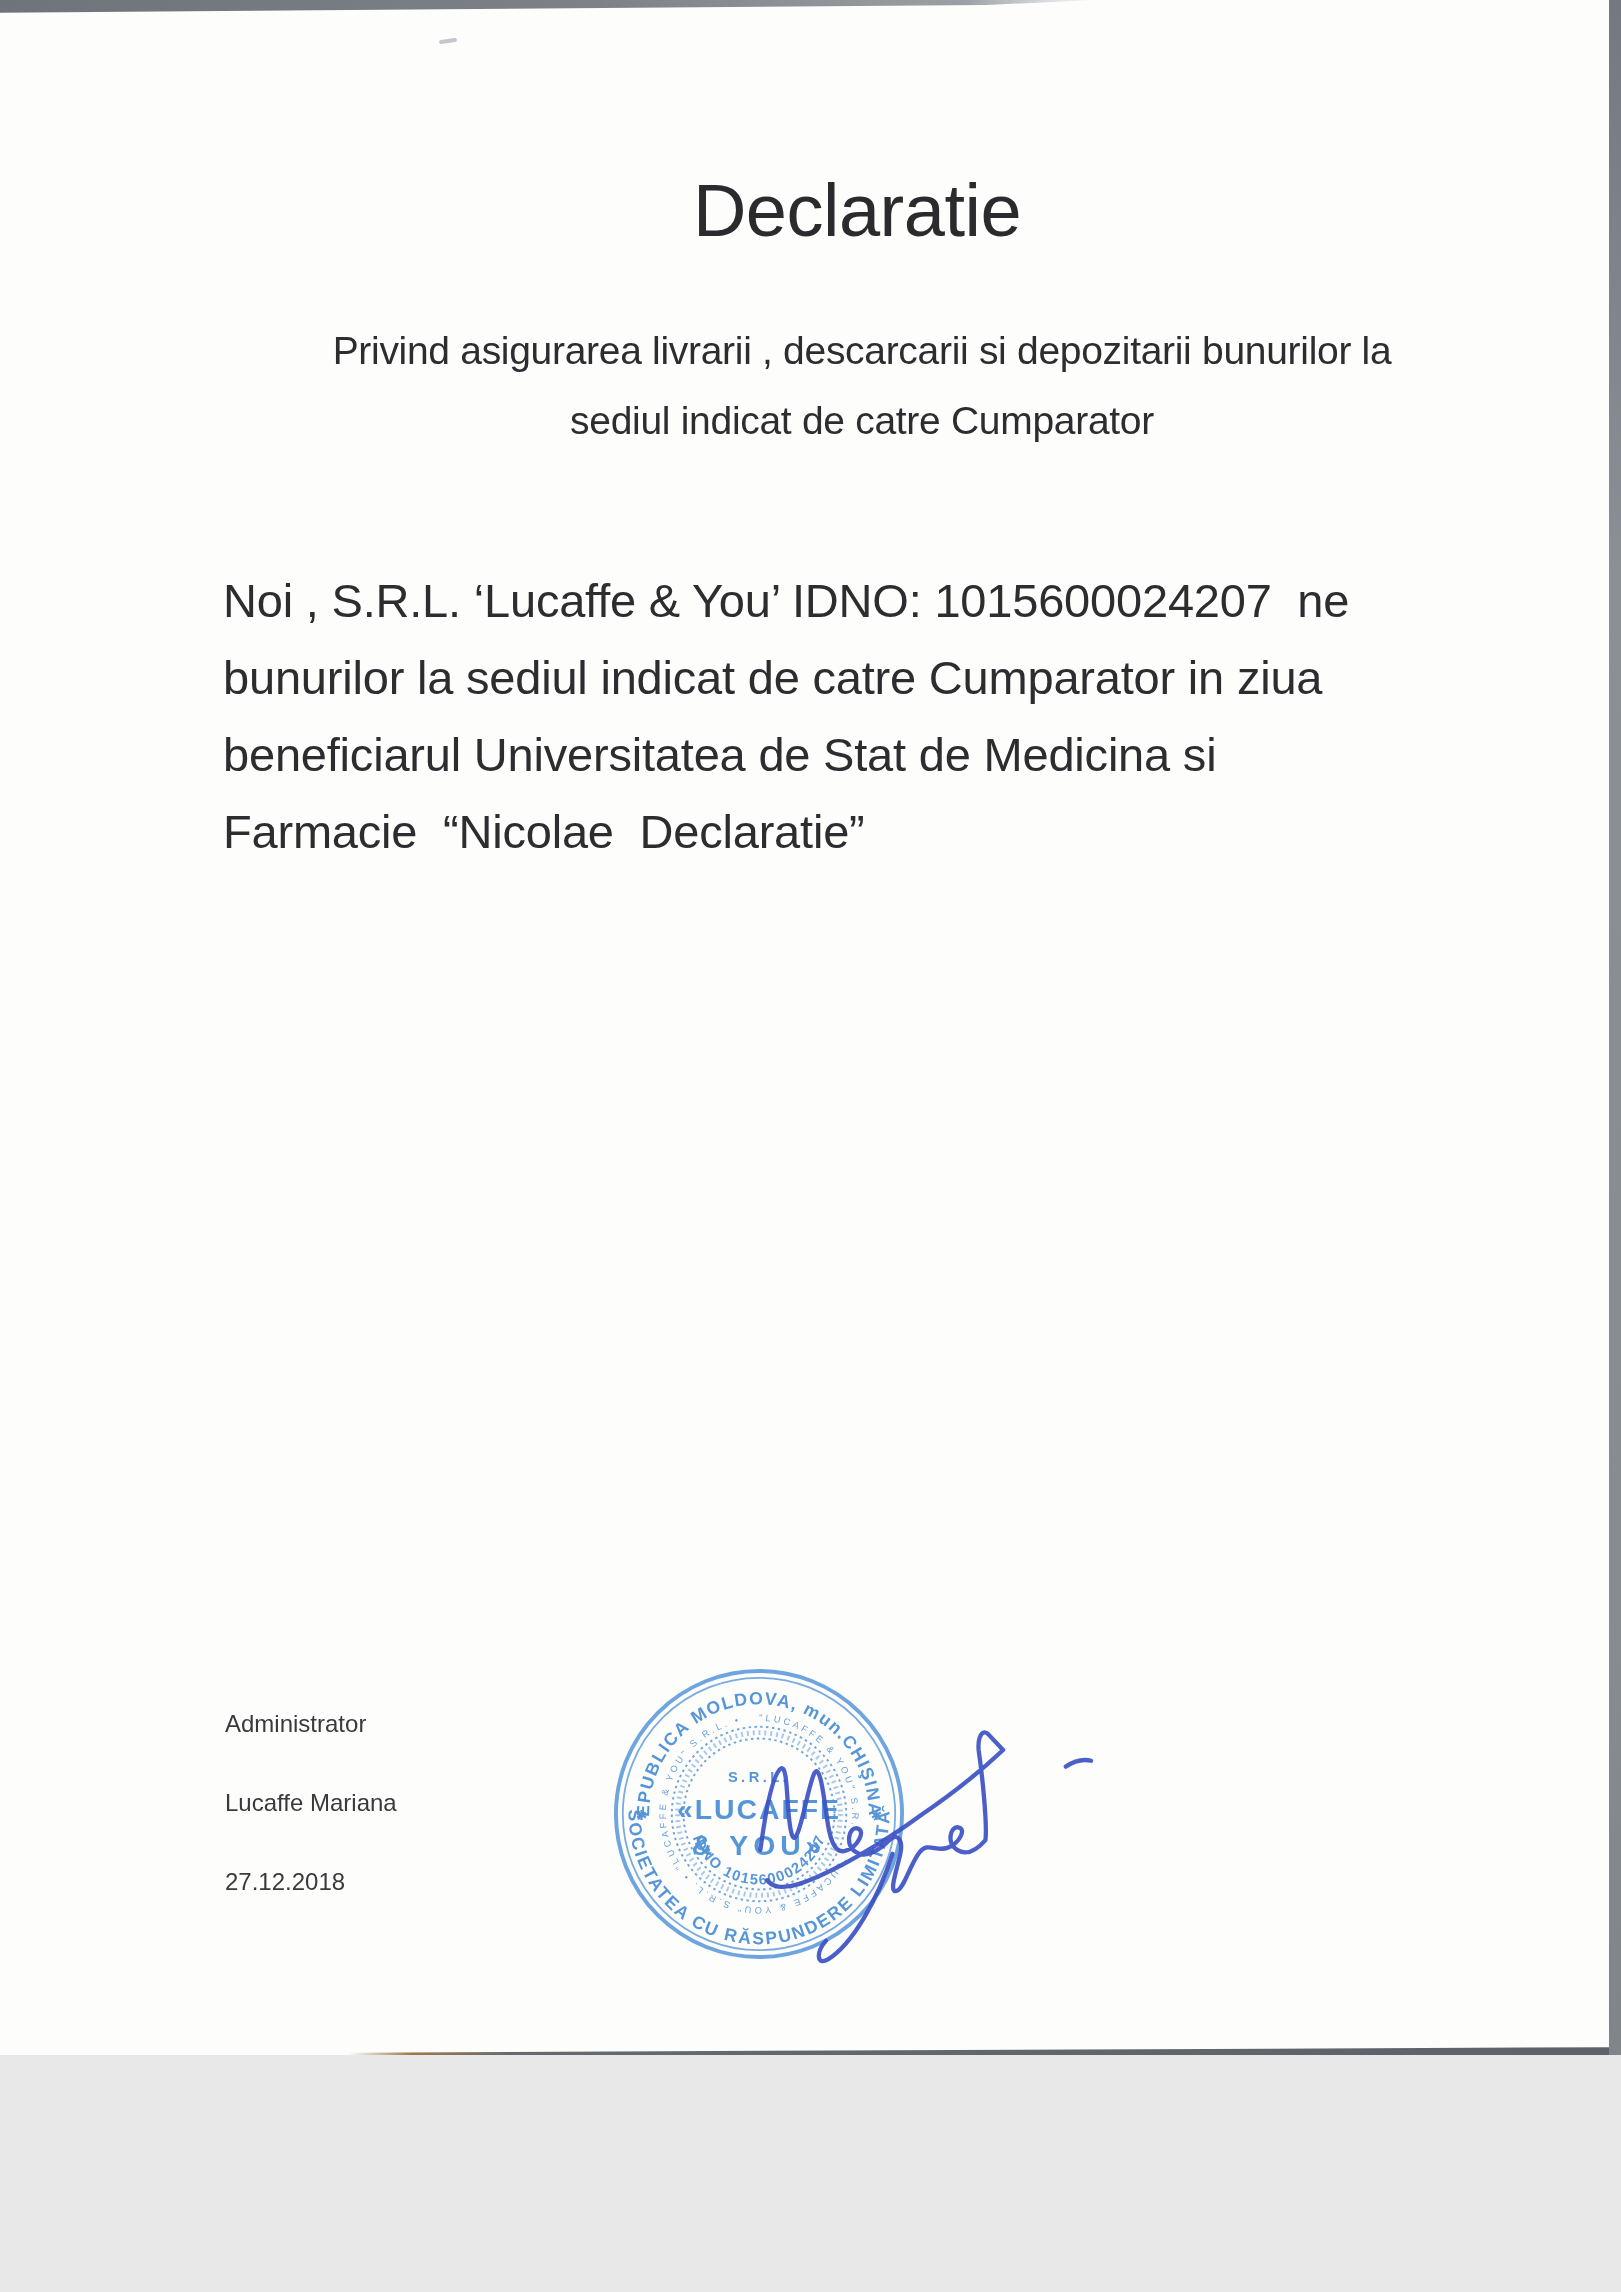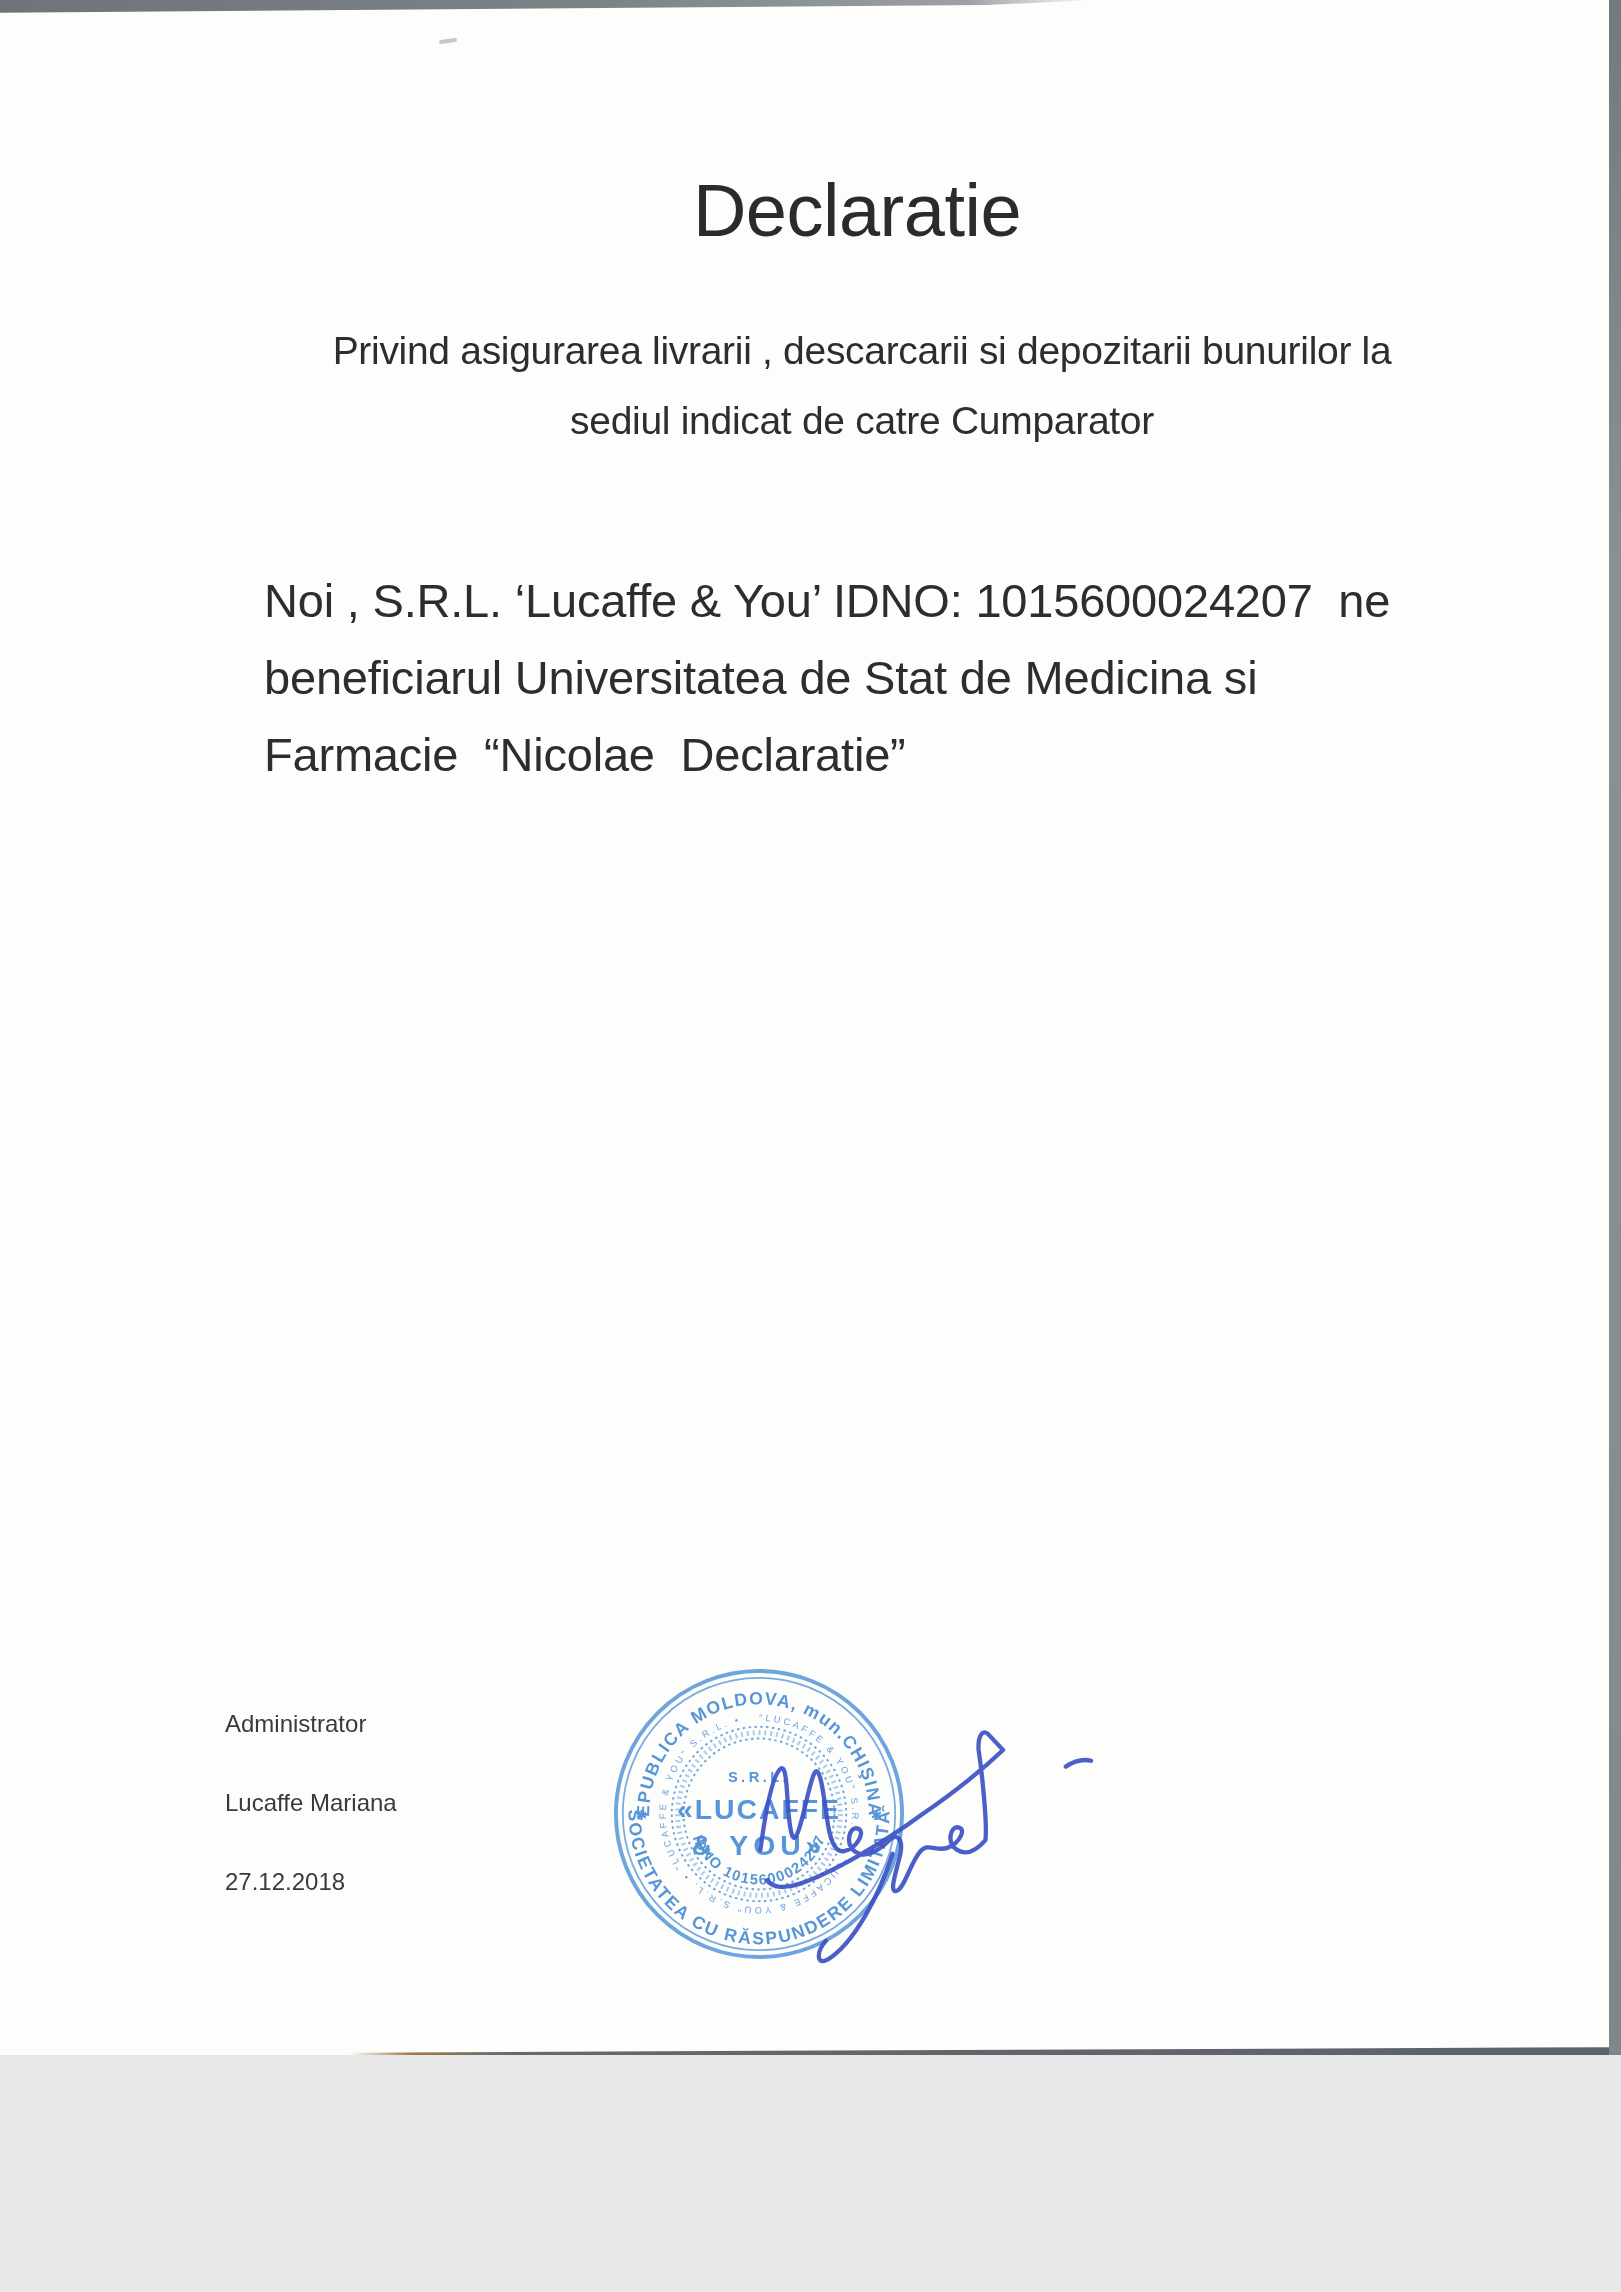--- a/index.html
+++ b/index.html
@@ -42,21 +42,21 @@
     position:absolute;top:172px;left:73px;width:1568px;
     text-align:center;font-size:74px;line-height:78px;font-weight:400;
     letter-spacing:-0.5px;color:#2b2b2e;margin:0;
   }
   .subtitle{
     position:absolute;top:316px;left:73px;width:1578px;
     text-align:center;font-size:39px;line-height:70px;letter-spacing:-0.3px;color:#2d2d30;
   }
   .body-text{
     position:absolute;top:562px;left:223px;width:1304px;
-    font-size:47px;line-height:77px;letter-spacing:-0.2px;color:#2d2d30;margin-left:41px;
+    font-size:47px;line-height:77px;letter-spacing:-0.2px;color:#2d2d30;
   }
   .body-text div{white-space:pre;}
   .subtitle div{white-space:pre;}
   .sig-block{
     position:absolute;top:1684px;left:225px;width:412px;
     font-size:24px;line-height:79px;color:#3a3a3d;
   }
   
   .stamp{
     position:absolute;left:612px;top:1667px;width:294px;height:294px;
@@ -80,20 +80,21 @@
 
   <h1 class="title">Declaratie</h1>
 
   <div class="subtitle">
     <div>Privind asigurarea livrarii , descarcarii si depozitarii bunurilor la</div>
     <div>sediul indicat de catre Cumparator</div>
   </div>
 
   <div class="body-text">
     <div>Noi , S.R.L. ‘Lucaffe &amp; You’ IDNO: 1015600024207  ne</div>
+    <div>bunurilor la sediul indicat de catre Cumparator in ziua</div>
     <div>beneficiarul Universitatea de Stat de Medicina si</div>
     <div>Farmacie  “Nicolae  Declaratie”</div>
   </div>
 
   <div class="sig-block">
     <div>Administrator</div>
     <div>Lucaffe Mariana</div>
     <div>27.12.2018</div>
   </div>
 

